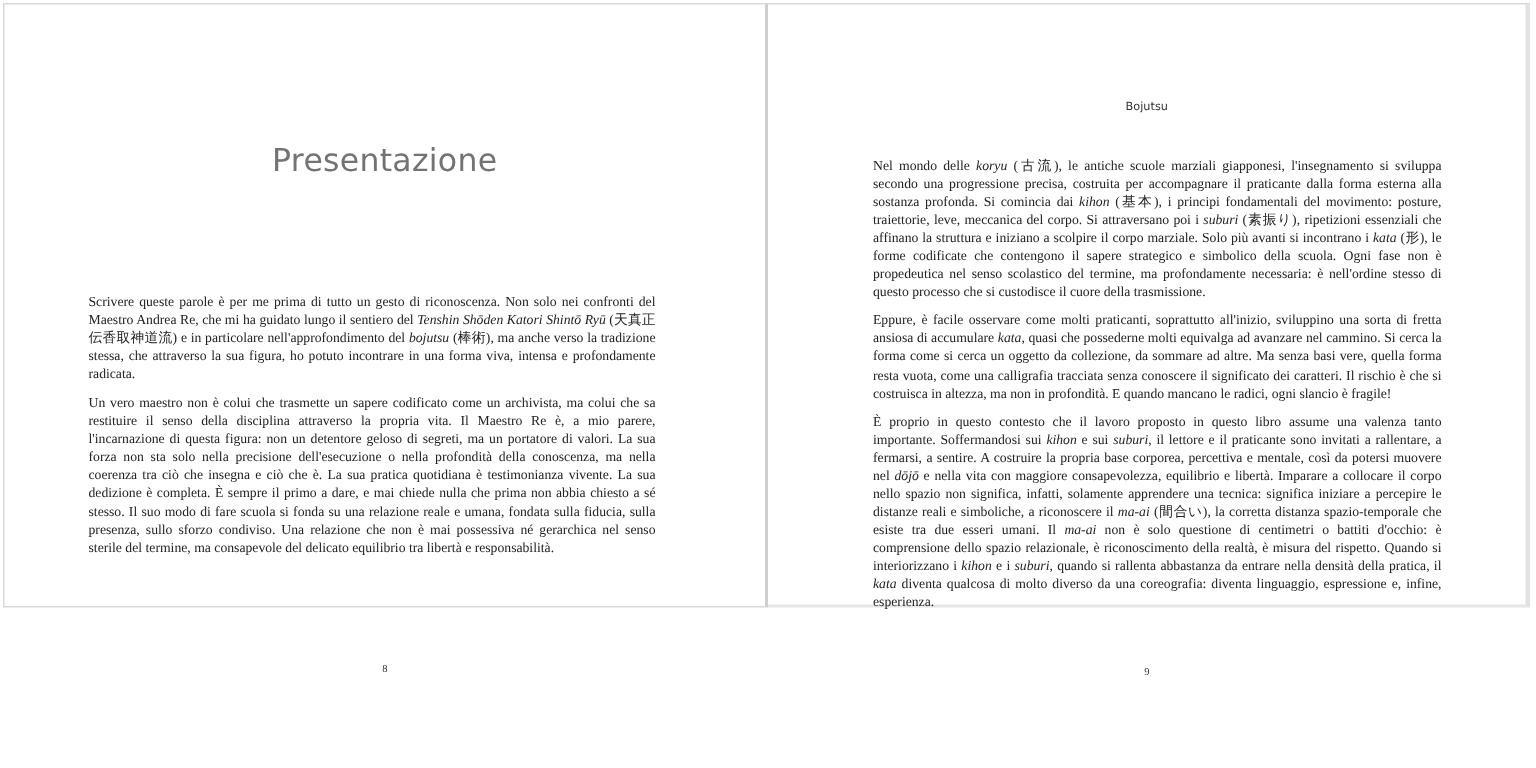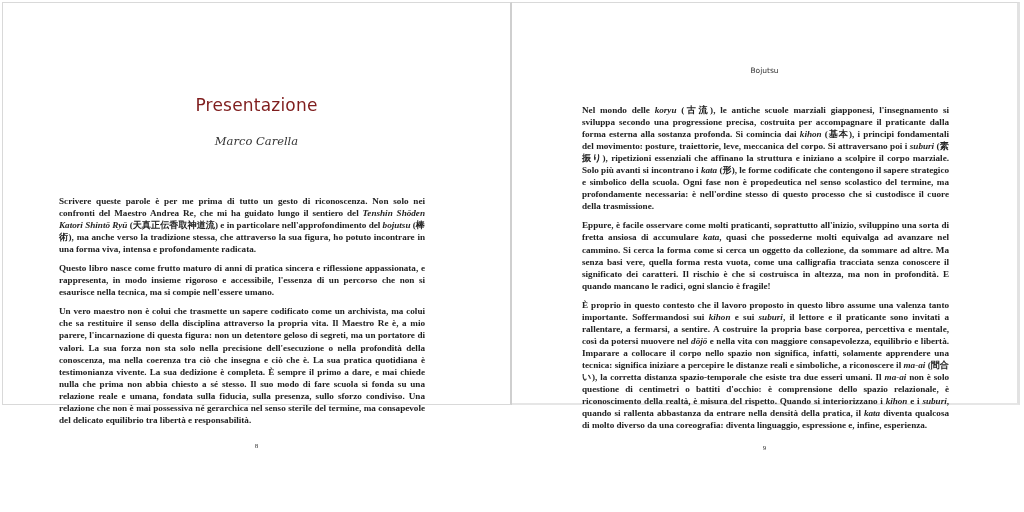--- a/index.html
+++ b/index.html
@@ -6,54 +6,52 @@
   body { width: 1024px; height: 512px; position: relative; overflow: hidden; font-family: "Liberation Serif", serif; }
   .spread { position: absolute; left: 0; top: 0; width: 1024px; height: 512px; }
   .page {
     position: absolute; top: 2px; height: 403px; background: #fff;
     border: 1px solid #d9d9d9; box-sizing: border-box;
   }
   .page.left { left: 2px; width: 510px; border-right: 2px solid #cfcfcf; }
   .page.right { left: 512px; width: 508px; border-left: none; border-right: 3px solid #e2e2e2; border-bottom: 2px solid #e6e6e6; }
   .chapter-title {
     position: absolute; left: 0; width: 100%; top: 92px; text-align: center;
-    font-family: "DejaVu Sans", sans-serif; font-size: 17px; color: #7f1d1d; letter-spacing: 0.2px;
+    font-family: "DejaVu Sans", sans-serif; font-size: 21px; color: #737373; letter-spacing: 0.2px;
   }
   .author {
     position: absolute; left: 0; width: 100%; top: 131px; text-align: center;
     font-family: "DejaVu Serif", serif; font-style: italic; font-size: 11.5px; color: #333;
   }
   .running-head {
     position: absolute; left: 0; width: 100%; top: 63px; text-align: center;
     font-family: "DejaVu Sans", sans-serif; font-size: 7.5px; color: #333;
   }
   .body-text {
     position: absolute; color: #222; font-size: 9.15px; line-height: 12.05px; text-align: justify;
   }
   .page.left .body-text { left: 56px; width: 382px; top: 192px; }
   .page.right .body-text { left: 70px; width: 383px; top: 101px; }
-  .body-text p { margin: 0 16px 7px 0; hyphens: none; font-weight: bold; }
+  .body-text p { margin: 0 4px 7px 0; hyphens: none; }
   .page-number {
     position: absolute; left: 0; width: 100%; text-align: center;
     font-size: 7px; color: #333;
   }
   .page.left .page-number { top: 439px; }
   .page.right .page-number { top: 441px; }
   em { font-style: italic; }
 </style>
 </head>
 <body>
 
 <div class="spread">
   <div class="page left">
     <div class="chapter-title">Presentazione</div>
-    <div class="author">Marco Carella</div>
     <div class="body-text">
       <p><span>Scrivere queste parole è per me prima di tutto un gesto di riconoscenza. Non solo nei confronti del Maestro Andrea Re, che mi ha guidato lungo il sentiero del </span><em>Tenshin Shōden Katori Shintō Ryū</em><span> (天真正伝香取神道流) e in particolare nell'approfondimento del </span><em>bojutsu</em><span> (棒術), ma anche verso la tradizione stessa, che attraverso la sua figura, ho potuto incontrare in una forma viva, intensa e profondamente radicata.</span></p>
-      <p><span>Questo libro nasce come frutto maturo di anni di pratica sincera e riflessione appassionata, e rappresenta, in modo insieme rigoroso e accessibile, l'essenza di un percorso che non si esaurisce nella tecnica, ma si compie nell'essere umano.</span></p>
       <p><span>Un vero maestro non è colui che trasmette un sapere codificato come un archivista, ma colui che sa restituire il senso della disciplina attraverso la propria vita. Il Maestro Re è, a mio parere, l'incarnazione di questa figura: non un detentore geloso di segreti, ma un portatore di valori. La sua forza non sta solo nella precisione dell'esecuzione o nella profondità della conoscenza, ma nella coerenza tra ciò che insegna e ciò che è. La sua pratica quotidiana è testimonianza vivente. La sua dedizione è completa. È sempre il primo a dare, e mai chiede nulla che prima non abbia chiesto a sé stesso. Il suo modo di fare scuola si fonda su una relazione reale e umana, fondata sulla fiducia, sulla presenza, sullo sforzo condiviso. Una relazione che non è mai possessiva né gerarchica nel senso sterile del termine, ma consapevole del delicato equilibrio tra libertà e responsabilità.</span></p>
     </div>
     <div class="page-number">8</div>
   </div>
 
   <div class="page right">
     <div class="running-head">Bojutsu</div>
     <div class="body-text">
       <p><span>Nel mondo delle </span><em>koryu</em><span> (古流), le antiche scuole marziali giapponesi, l'insegnamento si sviluppa secondo una progressione precisa, costruita per accompagnare il praticante dalla forma esterna alla sostanza profonda. Si comincia dai </span><em>kihon</em><span> (基本), i principi fondamentali del movimento: posture, traiettorie, leve, meccanica del corpo. Si attraversano poi i </span><em>suburi</em><span> (素振り), ripetizioni essenziali che affinano la struttura e iniziano a scolpire il corpo marziale. Solo più avanti si incontrano i </span><em>kata</em><span> (形), le forme codificate che contengono il sapere strategico e simbolico della scuola. Ogni fase non è propedeutica nel senso scolastico del termine, ma profondamente necessaria: è nell'ordine stesso di questo processo che si custodisce il cuore della trasmissione.</span></p>
       <p><span>Eppure, è facile osservare come molti praticanti, soprattutto all'inizio, sviluppino una sorta di fretta ansiosa di accumulare </span><em>kata</em><span>, quasi che possederne molti equivalga ad avanzare nel cammino. Si cerca la forma come si cerca un oggetto da collezione, da sommare ad altre. Ma senza basi vere, quella forma resta vuota, come una calligrafia tracciata senza conoscere il significato dei caratteri. Il rischio è che si costruisca in altezza, ma non in profondità. E quando mancano le radici, ogni slancio è fragile!</span></p>

